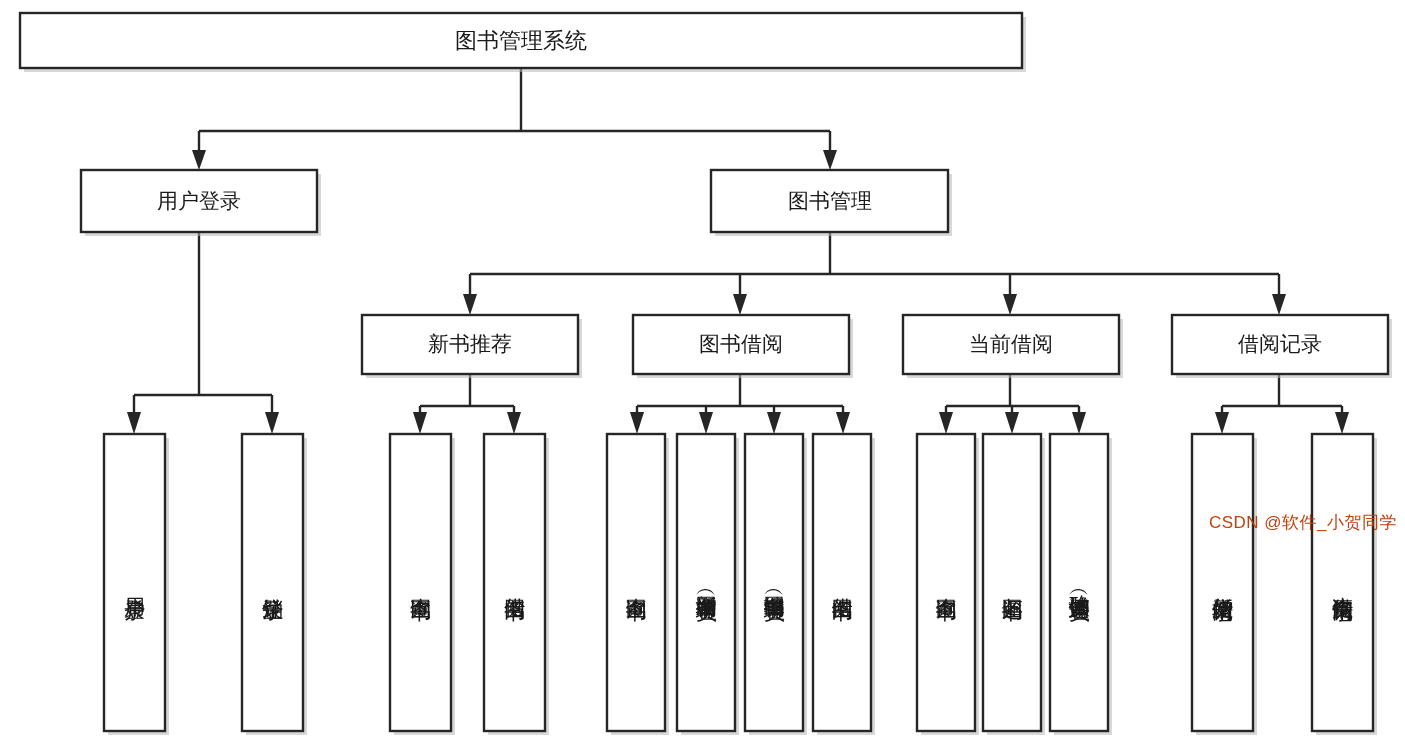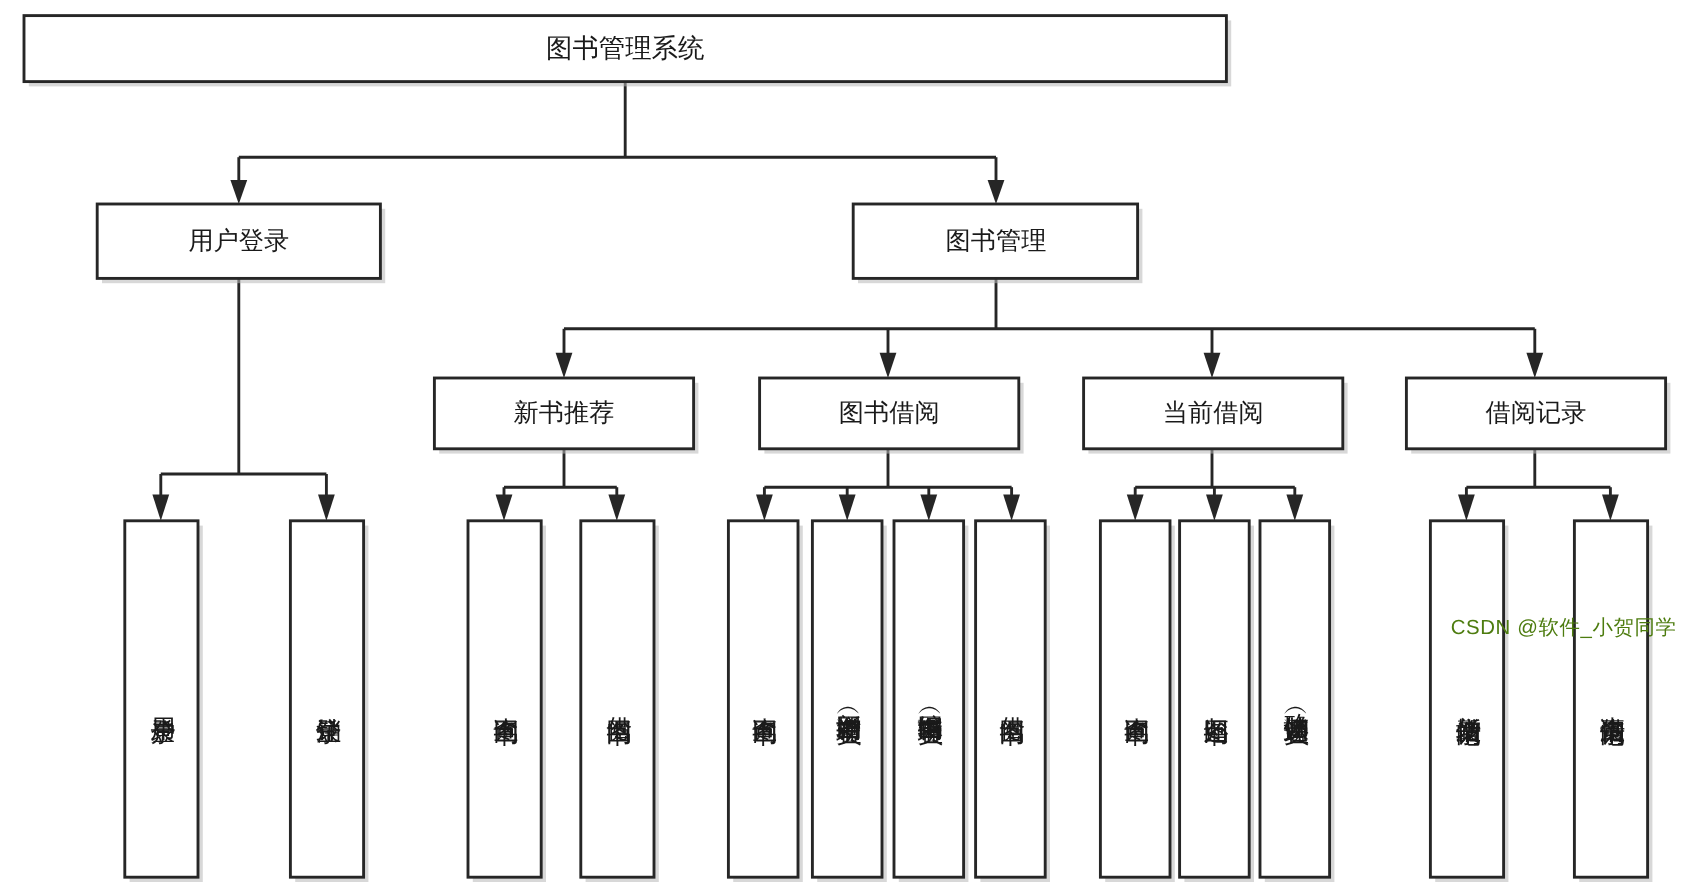--- a/index.html
+++ b/index.html
@@ -70,21 +70,21 @@
     white-space: nowrap;
     pointer-events: none;
     text-align: center;
   }
   .watermark {
     position: absolute;
     right: 8px;
     bottom: 6px;
     font-family: "Liberation Sans", sans-serif;
     font-size: 17px;
-    color: #4d7c0f;
+    color: #c2410c;
     letter-spacing: 0.5px;
     white-space: nowrap;
   }
 </style>
 </head>
 <body>
 
 <div id="diagram-root">
 
   <svg id="diagram-svg" viewBox="0 0 1405 747">

